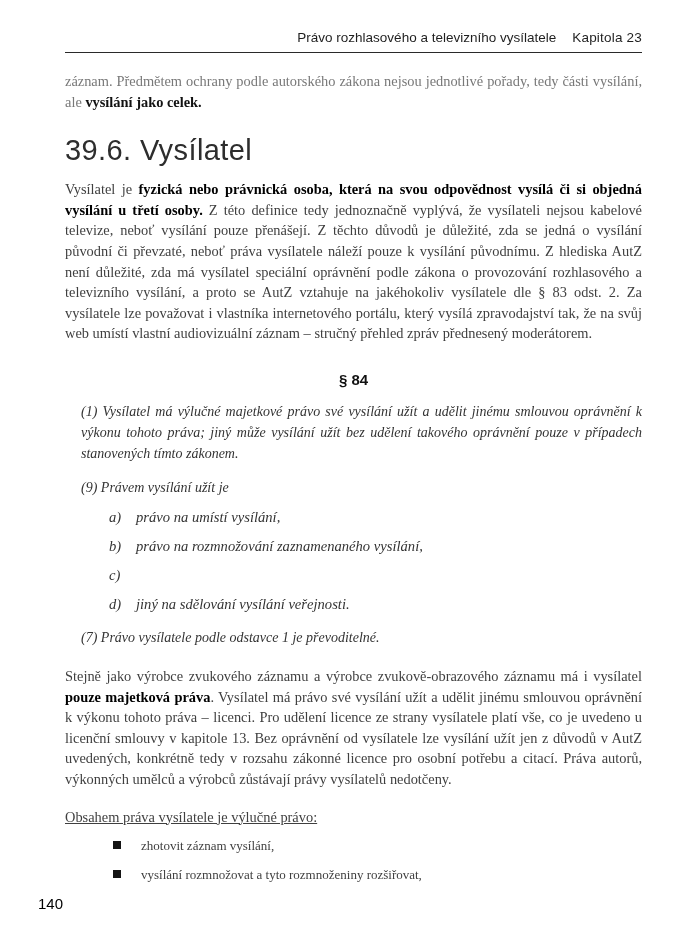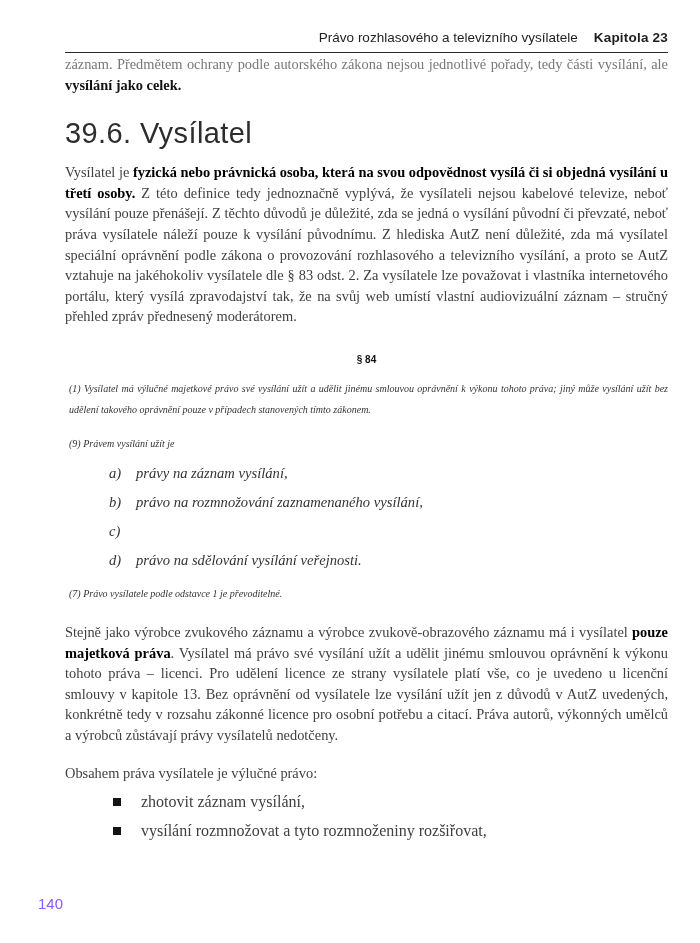--- a/index.html
+++ b/index.html
@@ -8,118 +8,118 @@
     height: 943px;
     background: #ffffff;
     position: relative;
     overflow: hidden;
     font-family: "Liberation Serif", serif;
     color: #3f3f3f;
   }
   .page {
     position: absolute;
     inset: 0;
-    padding: 30px 32px 0 65px;
+    padding: 30px 58px 0 65px;
     box-sizing: border-box;
   }
 
   
   .running-header {
     display: flex;
     justify-content: flex-end;
     align-items: baseline;
     gap: 16px;
     font-family: "Liberation Sans", sans-serif;
     font-size: 13.5px;
     color: #1f1f1f;
     padding-bottom: 7px;
   }
-  .running-header .chapter { font-weight: bold; letter-spacing: 0.2px; }
+  .running-header .chapter { font-weight: normal; letter-spacing: 0.2px; }
   .header-rule {
     border: 0;
     border-top: 1.6px solid #2a2a2a;
     margin: 0;
   }
 
   
   .para {
     text-align: justify;
     font-size: 14.4px;
     line-height: 20.6px;
     margin: 12px 0 0 0;
   }
-  .intro { margin-top: 1px; color: #787878; }
+  .intro { margin-top: 18px; color: #787878; }
   .intro .b { color: #121212; }
   .b { font-weight: bold; color: #000000; }
 
   
   .section-heading {
     font-family: "Liberation Sans", sans-serif;
     font-weight: 400;
     font-size: 29px;
     letter-spacing: 0.4px;
     color: #2d2d2d;
     margin: 22px 0 0 0;
   }
   .section-heading.second { margin-top: 30px; }
 
   
   .statute-number {
     font-family: "Liberation Sans", sans-serif;
     font-weight: bold;
-    font-size: 10px;
+    font-size: 15px;
     color: #111111;
     text-align: center;
     margin-top: 27px;
   }
   .statute-para {
     font-style: italic;
     text-align: justify;
-    font-size: 10px;
+    font-size: 14px;
     line-height: 21px;
     color: #333333;
-    margin: 13px 0 0 4px;
+    margin: 13px 0 0 16px;
   }
   .abc-item {
     display: flex;
     font-style: italic;
     font-size: 14.6px;
     line-height: 20px;
     color: #333333;
     margin: 9px 0 0 44px;
   }
   .abc-item .lbl { width: 27px; flex: 0 0 27px; }
 
   
   .bullet-item {
     display: flex;
     align-items: baseline;
-    font-size: 16px;
+    font-size: 13px;
     line-height: 20px;
     margin: 9px 0 0 48px;
   }
   .sq {
     width: 8px; height: 8px;
     background: #141414;
     flex: 0 0 8px;
     margin-right: 20px;
     position: relative;
     top: -1px;
     display: inline-block;
   }
 
-  .rights-intro { margin-top: 17px; }
+  .rights-intro { margin-top: 17px; text-decoration: underline; }
 
   .page-number {
     position: absolute;
     left: 38px;
     bottom: 31px;
     font-family: "Liberation Sans", sans-serif;
     font-size: 15px;
-    color: #8b5cf6;
+    color: #000000;
   }
 </style>
 </head>
 <body>
 
 <div class="page">
 
   <div class="running-header">
     <span>Právo rozhlasového a televizního vysílatele</span>
     <span class="chapter">Kapitola 23</span>
@@ -135,32 +135,32 @@
 
   <div class="statute-number">§ 84</div>
 
   <p class="statute-para">(1) Vysílatel má výlučné majetkové právo své vysílání užít a udělit jinému smlouvou oprávnění k výkonu tohoto práva; jiný může vysílání užít bez udělení takového oprávnění pouze v případech stanovených tímto zákonem.</p>
 
   <p class="statute-para">(9) Právem vysílání užít je</p>
 
   <div>
     <div class="abc-item">
       <span class="lbl">a)</span>
-      <span>právy na záznam vysílání,</span>
+      <span>právo na umístí vysílání,</span>
     </div>
     <div class="abc-item">
       <span class="lbl">b)</span>
       <span>právo na rozmnožování zaznamenaného vysílání,</span>
     </div>
     <div class="abc-item">
       <span class="lbl">c)</span>
     </div>
     <div class="abc-item">
       <span class="lbl">d)</span>
-      <span>právo na sdělování vysílání veřejnosti.</span>
+      <span>jiný na sdělování vysílání veřejnosti.</span>
     </div>
   </div>
 
   <p class="statute-para">(7) Právo vysílatele podle odstavce 1 je převoditelné.</p>
 
   <p class="para" style="margin-top:18px;"><span>Stejně jako výrobce zvukového záznamu a výrobce zvukově-obrazového záznamu má i vysílatel </span><span class="b">pouze majetková práva</span><span>. Vysílatel má právo své vysílání užít a udělit jinému smlouvou oprávnění k výkonu tohoto práva – licenci. Pro udělení licence ze strany vysílatele platí vše, co je uvedeno u licenční smlouvy v kapitole 13. Bez oprávnění od vysílatele lze vysílání užít jen z důvodů v AutZ uvedených, konkrétně tedy v rozsahu zákonné licence pro osobní potřebu a citací. Práva autorů, výkonných umělců a výrobců zůstávají právy vysílatelů nedotčeny.</span></p>
 
   <p class="para rights-intro">Obsahem práva vysílatele je výlučné právo:</p>
 
   <div>

